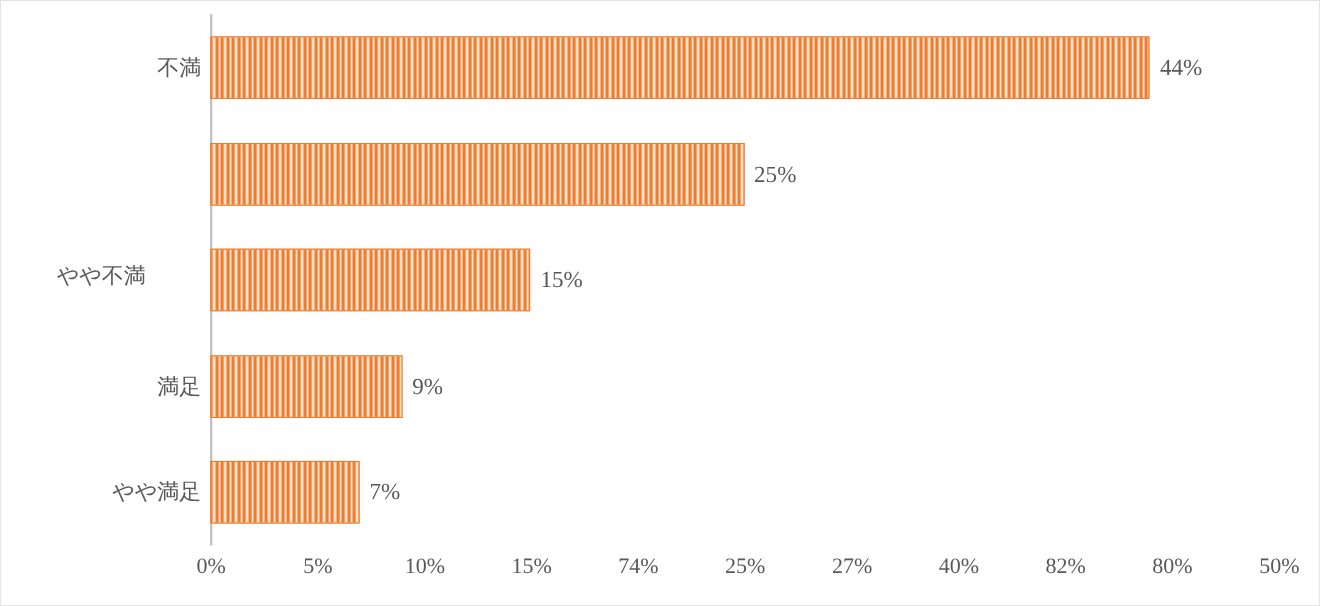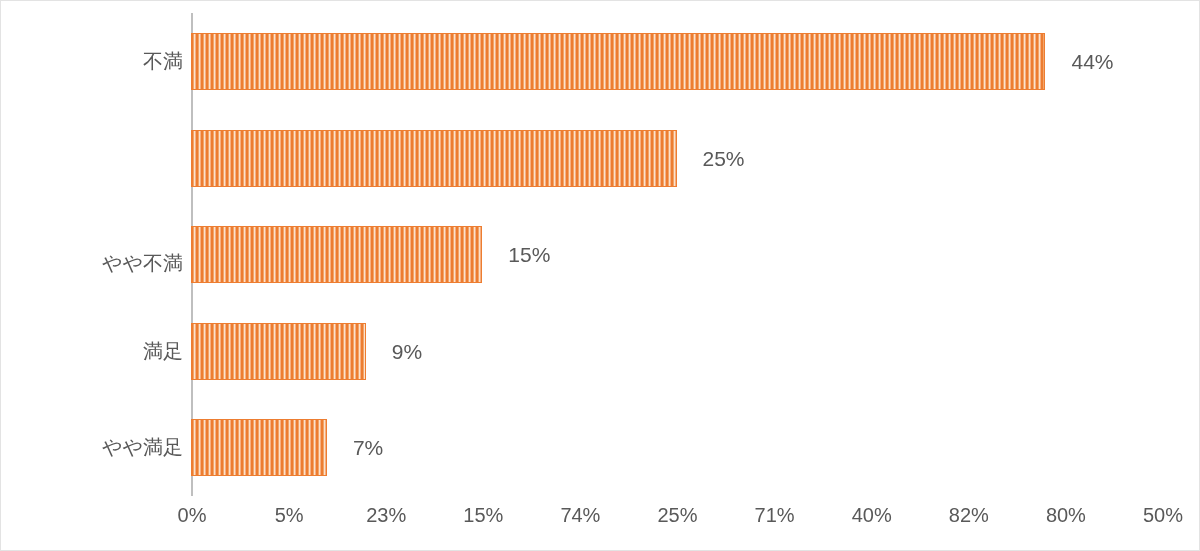--- a/index.html
+++ b/index.html
@@ -12,20 +12,21 @@
   }
 
   .chart-frame {
     position: relative;
     width: 1200px;
     height: 551px;
     background: #ffffff;
     box-sizing: border-box;
     border: 1px solid #e3e3e3;
     overflow: hidden;
+    font-family: Liberation Serif, serif;
   }
 
   
   .plot-area {
     position: absolute;
     left: 0;
     top: 0;
     width: 1200px;
     height: 551px;
   }
@@ -78,21 +79,21 @@
   }
 
   .bar-label {
     position: absolute;
     top: 20px;
     height: 57px;
     line-height: 57px;
     font-size: 21px;
     color: #595959;
     white-space: nowrap;
-    padding-left: 26px;
+    padding-left: 9px;
   }
 
   
   .cat-layer {
     position: absolute;
     left: 0;
     top: 12px;
     width: 182px;
     height: 483px;
   }
@@ -137,21 +138,21 @@
 <div class="chart-frame">
 
   <div class="plot-area">
 
     <div class="value-axis-line"></div>
 
     <div class="cat-layer">
         <div class="cat-slot" style="top: 0px;">
           <span class="cat-label">不満</span>
         </div>
-        <div class="cat-slot" style="top: 202px;">
+        <div class="cat-slot" style="top: 189px; justify-content: center;">
           <span class="cat-label">やや不満</span>
         </div>
         <div class="cat-slot" style="top: 386.4px;">
           <span class="cat-label">やや満足</span>
         </div>
         <div class="cat-slot" style="top: 289.8px;">
           <span class="cat-label">満足</span>
         </div>
       </div>
 
@@ -174,25 +175,25 @@
         </div>
         <div class="bar-slot" style="top: 386.4px;">
           <div class="bar" title="7%" style="width: 135.94px;"></div>
           <div class="bar-label" style="left: 135.94px;">7%</div>
         </div>
       </div>
 
     <div class="tick-layer">
         <div class="tick-label" style="left: 191px;">0%</div>
         <div class="tick-label" style="left: 288.1px;">5%</div>
-        <div class="tick-label" style="left: 385.2px;">23%</div>
+        <div class="tick-label" style="left: 385.2px;">10%</div>
         <div class="tick-label" style="left: 482.3px;">15%</div>
         <div class="tick-label" style="left: 579.4px;">74%</div>
         <div class="tick-label" style="left: 676.5px;">25%</div>
-        <div class="tick-label" style="left: 773.6px;">71%</div>
+        <div class="tick-label" style="left: 773.6px;">27%</div>
         <div class="tick-label" style="left: 870.7px;">40%</div>
         <div class="tick-label" style="left: 967.8px;">82%</div>
         <div class="tick-label" style="left: 1064.9px;">80%</div>
         <div class="tick-label" style="left: 1162px;">50%</div>
       </div>
 
   </div>
 
 </div>
 

